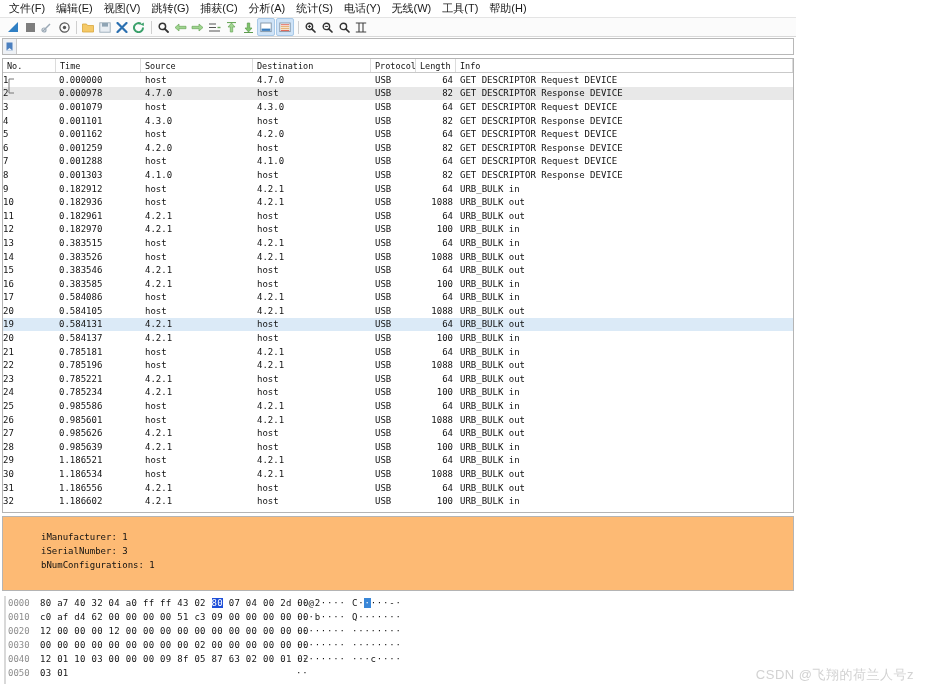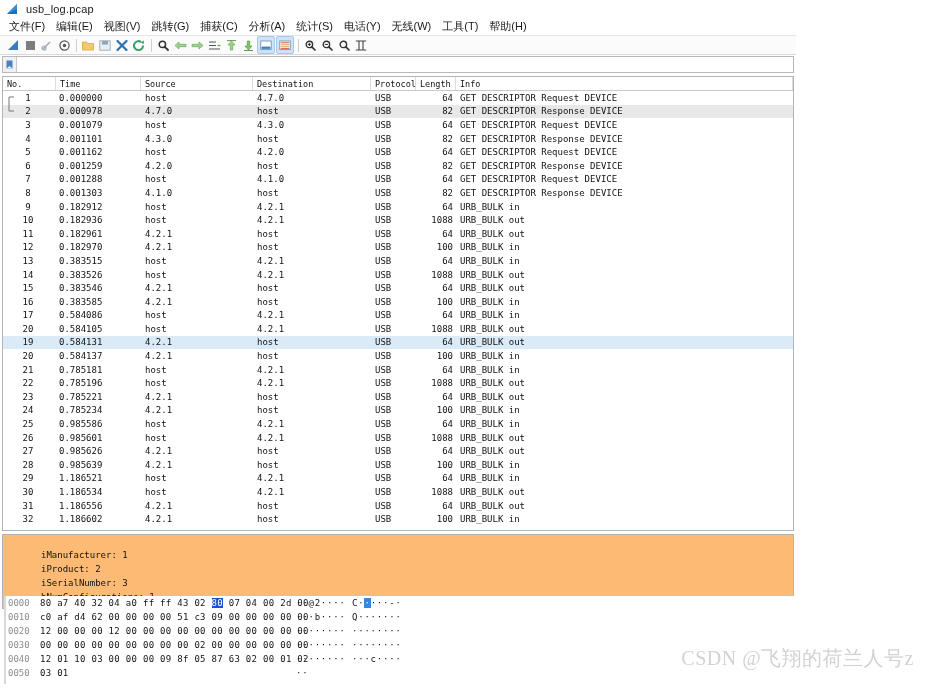--- a/index.html
+++ b/index.html
@@ -139,21 +139,21 @@
   .prow {
     display: flex;
     height: 13.6px;
     align-items: center;
     color: #121212;
     white-space: nowrap;
   }
   .prow.alt { background: #e8e8e8; }
   .prow.selected { background: #dbeaf7; }
   .pcell { box-sizing: border-box; overflow: hidden; white-space: nowrap; }
-  .c-no   { width: 53px;  text-align: center; padding-right: 3px; }
+  .c-no   { width: 53px;  text-align: left; padding-right: 3px; }
   .c-time { width: 85px;  padding-left: 3px; }
   .c-src  { width: 112px; padding-left: 4px; }
   .c-dst  { width: 118px; padding-left: 4px; }
   .c-proto{ width: 45px;  padding-left: 4px; }
   .c-len  { width: 40px;  text-align: right; padding-right: 3px; }
   .c-info { flex: 1;      padding-left: 4px; }
   .tree-marker {
     position: absolute;
     left: 4px; top: 17px;
     width: 10px; height: 20px;
@@ -191,41 +191,34 @@
   .hex-hl { background: #3a87d8; color: #ffffff; }
   .hex-gutter {
     position: absolute; left: 0; top: 0; width: 2px; height: 100%;
     background: #d9d9d9;
   }
 
   
   .watermark {
     position: absolute;
     right: 12px;
-    bottom: 28px;
-    font-size: 20px;
+    bottom: 16px;
+    font-size: 13px;
     color: #d2d2d2;
-    font-family: Liberation Serif, serif;
+    font-family: Liberation Sans, sans-serif;
     letter-spacing: 0.5px;
     white-space: nowrap;
   }
 </style>
 </head>
 <body>
 
 <div id="app">
   <div class="window">
 
-    <div class="titlebar">
-      <svg class="shark-icon" viewBox="0 0 14 11">
-        <path d="M1 10 L11 0 L11 10 Z" fill="#1f6fb5"></path>
-        <path d="M1 10 L11 0 L11 5 Z" fill="#3b8ed0"></path>
-      </svg>
-      <span class="title-text">usb_log.pcap</span>
-    </div>
 
     <div class="menubar">
       <span class="menu-item">文件(F)</span>
       <span class="menu-item">编辑(E)</span>
       <span class="menu-item">视图(V)</span>
       <span class="menu-item">跳转(G)</span>
       <span class="menu-item">捕获(C)</span>
       <span class="menu-item">分析(A)</span>
       <span class="menu-item">统计(S)</span>
       <span class="menu-item">电话(Y)</span>
@@ -667,21 +660,20 @@
             <div class="pcell c-info">URB_BULK in</div>
           </div>
         </div>
       <svg class="tree-marker" viewBox="0 0 10 20">
         <path d="M2 3 H7 M2 3 V17 M2 17 H7" stroke="#777" stroke-width="1" fill="none"></path>
       </svg>
     </div>
 
     <div class="detail-pane">
       <div class="detail-line">iManufacturer: 1</div>
-      <div class="detail-line">iProduct: 2</div>
       <div class="detail-line">iSerialNumber: 3</div>
       <div class="detail-line">bNumConfigurations: 1</div>
     </div>
 
   </div>
 
   <div class="hex-pane" style="position:absolute; left:2px; top:592px; width:790px;">
     <div class="hex-gutter"></div>
     <div id="hex-body">
         <div class="hex-row">

